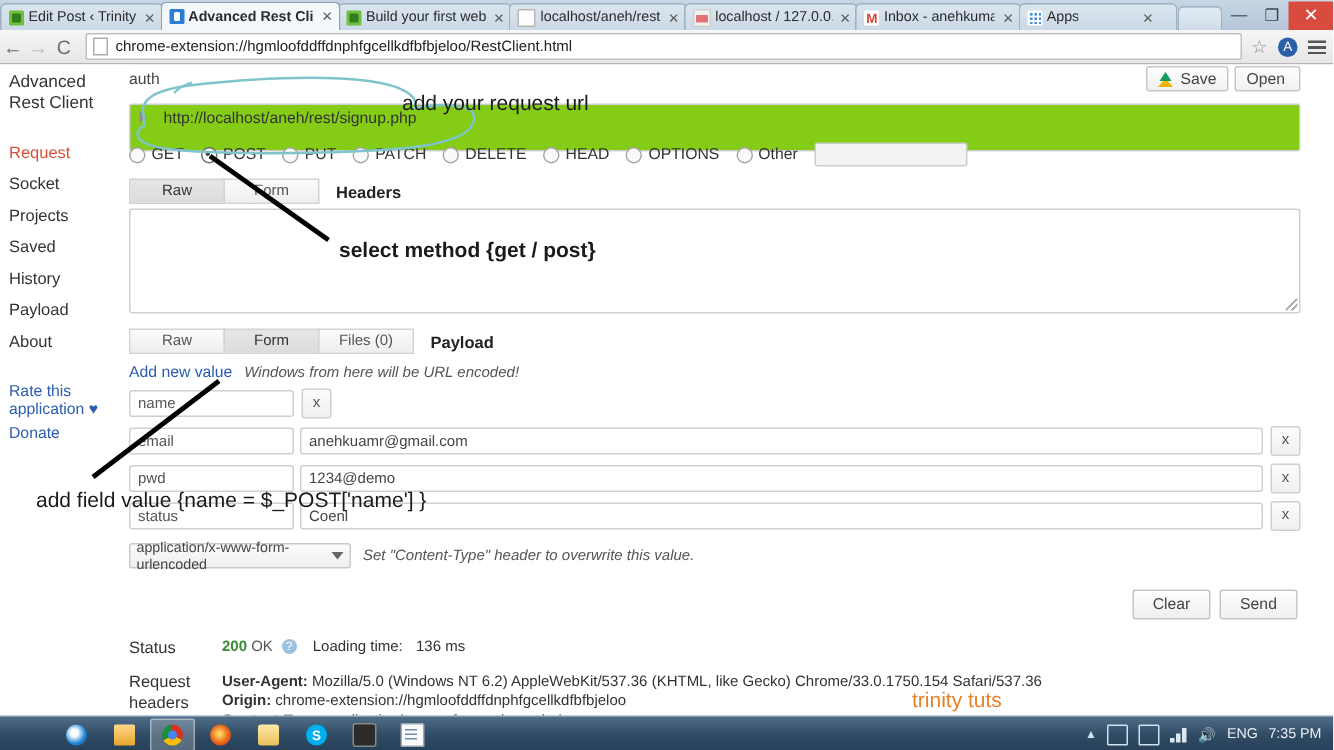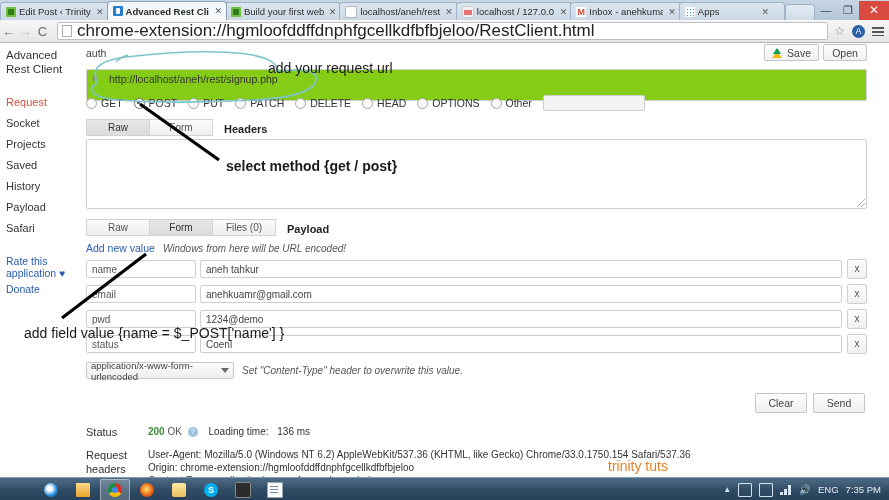--- a/index.html
+++ b/index.html
@@ -56,21 +56,21 @@
 
   .omnibar{
     position:absolute;left:0;top:20px;width:889px;height:22px;
     background:linear-gradient(#f6f6f6,#e6e6e6);
     border-bottom:1px solid #b5b5b5;display:flex;align-items:center;
   }
   .navbtn{width:17px;text-align:center;color:#6d6d6d;font-size:13px;}
   .navbtn.dim{color:#bdbdbd;}
   .urlbox{
     flex:1;height:16px;margin:0 6px;background:#fff;border:1px solid #c0c0c0;
-    border-radius:2px;display:flex;align-items:center;padding:0 4px;font-size:17px;color:#222;
+    border-radius:2px;display:flex;align-items:center;padding:0 4px;font-size:10px;color:#222;
   }
   .url-pageicon{width:8px;height:10px;border:1px solid #adadad;background:#fff;margin-right:5px;flex:0 0 auto;}
   .omni-right{display:flex;align-items:center;padding-right:5px;gap:7px;}
   .star{color:#8e8e8e;font-size:12px;}
   .accountdot{width:13px;height:13px;border-radius:50%;background:#2b5fa8;color:#fff;
     font-size:9px;display:flex;align-items:center;justify-content:center;}
   .hamb{display:inline-block;width:12px;height:9px;
     background:linear-gradient(#555 0 2px,transparent 2px 4px,#555 4px 6px,transparent 6px 8px,#555 8px 10px);}
 
   
@@ -85,21 +85,21 @@
   .nav-link{padding:2px 6px;font-size:10.5px;color:#2a5db0;line-height:12px;}
 
   .content{position:absolute;left:76px;top:0;width:801px;height:434px;}
 
   .toolbar-row{position:relative;height:22px;}
   .auth-label{position:absolute;left:10px;top:4px;font-size:10.5px;color:#444;}
   .gbtns{position:absolute;right:10px;top:1px;display:flex;gap:4px;}
   .gbtn{
     min-width:44px;height:17px;border:1px solid #c6c6c6;border-radius:2px;
     background:linear-gradient(#fdfdfd,#f1f1f1);font-size:10.5px;color:#444;
-    display:flex;align-items:center;justify-content:center;gap:4px;padding:0 7px;box-sizing:border-box;
+    display:flex;align-items:center;justify-content:flex-start;gap:4px;padding:0 7px;box-sizing:border-box;
   }
   .gdrive{width:11px;height:10px;position:relative;display:inline-block;}
   .gdrive:before{content:"";position:absolute;left:0;top:4px;border-left:5px solid transparent;
      border-right:5px solid transparent;border-bottom:6px solid #f4b400;}
   .gdrive:after{content:"";position:absolute;left:1px;top:0;width:0;height:0;
      border-left:4px solid transparent;border-right:4px solid transparent;border-bottom:6px solid #0f9d58;}
 
   .urlrow{position:relative;margin:4px 10px 0 10px;height:20px;}
   .url-input{
     width:100%;height:32px;box-sizing:border-box;border:1px solid #cfcfcf;border-radius:2px;
@@ -162,21 +162,21 @@
         display:flex;align-items:center;justify-content:center;}
 
   .statwrap{margin:12px 10px 0 10px;}
   .statrow{display:flex;margin-bottom:9px;}
   .stat-label{width:62px;font-size:11px;color:#333;line-height:14px;}
   .stat-body{flex:1;font-size:10px;color:#333;line-height:13px;}
   .code200{color:#3a8c36;font-weight:bold;}
   .okw{color:#555;}
   .infodot{display:inline-block;width:10px;height:10px;border-radius:50%;background:#9dc2e0;
            color:#fff;font-size:8px;line-height:10px;text-align:center;vertical-align:1px;margin:0 8px 0 3px;}
-  .hdr-k{font-weight:normal;}
+  .hdr-k{font-weight:bold;}
 
   .watermark{position:absolute;left:608px;top:458px;font-size:14px;color:#e8822a;}
 
   
   .ann{position:absolute;font-family:"Liberation Sans",sans-serif;color:#1a1a1a;}
   .ann-url{left:268px;top:60px;font-size:14px;}
   .ann-method{left:226px;top:158px;font-size:14px;font-weight:bold;}
   .ann-field{left:24px;top:325px;font-size:14px;}
   .svg-overlay{position:absolute;left:0;top:0;width:889px;height:500px;pointer-events:none;}
 
@@ -278,21 +278,21 @@
 
     <div class="sidebar">
       <div class="brand">Advanced Rest Client</div>
       <div class="nav">
         <div class="nav-item active">Request</div>
         <div class="nav-item">Socket</div>
         <div class="nav-item">Projects</div>
         <div class="nav-item">Saved</div>
         <div class="nav-item">History</div>
         <div class="nav-item">Payload</div>
-        <div class="nav-item">Safari</div>
+        <div class="nav-item">About</div>
       </div>
       <div class="nav-sep"></div>
       <div class="nav-link">Rate this application ♥</div>
       <div class="nav-link">Donate</div>
     </div>
 
     <div class="content">
 
       <div class="toolbar-row">
         <div class="auth-label">auth</div>
@@ -361,21 +361,20 @@
       </div>
 
       <div class="payload-hint">
         <span class="addnew">Add new value</span>
         <span class="hinttext">Windows from here will be URL encoded!</span>
       </div>
 
       <div class="kvtable">
         <div class="kvrow">
           <div class="kv-key">name</div>
-          <div class="kv-val">aneh tahkur</div>
           <div class="kv-del">x</div>
         </div>
         <div class="kvrow">
           <div class="kv-key">email</div>
           <div class="kv-val">anehkuamr@gmail.com</div>
           <div class="kv-del">x</div>
         </div>
         <div class="kvrow">
           <div class="kv-key">pwd</div>
           <div class="kv-val">1234@demo</div>

